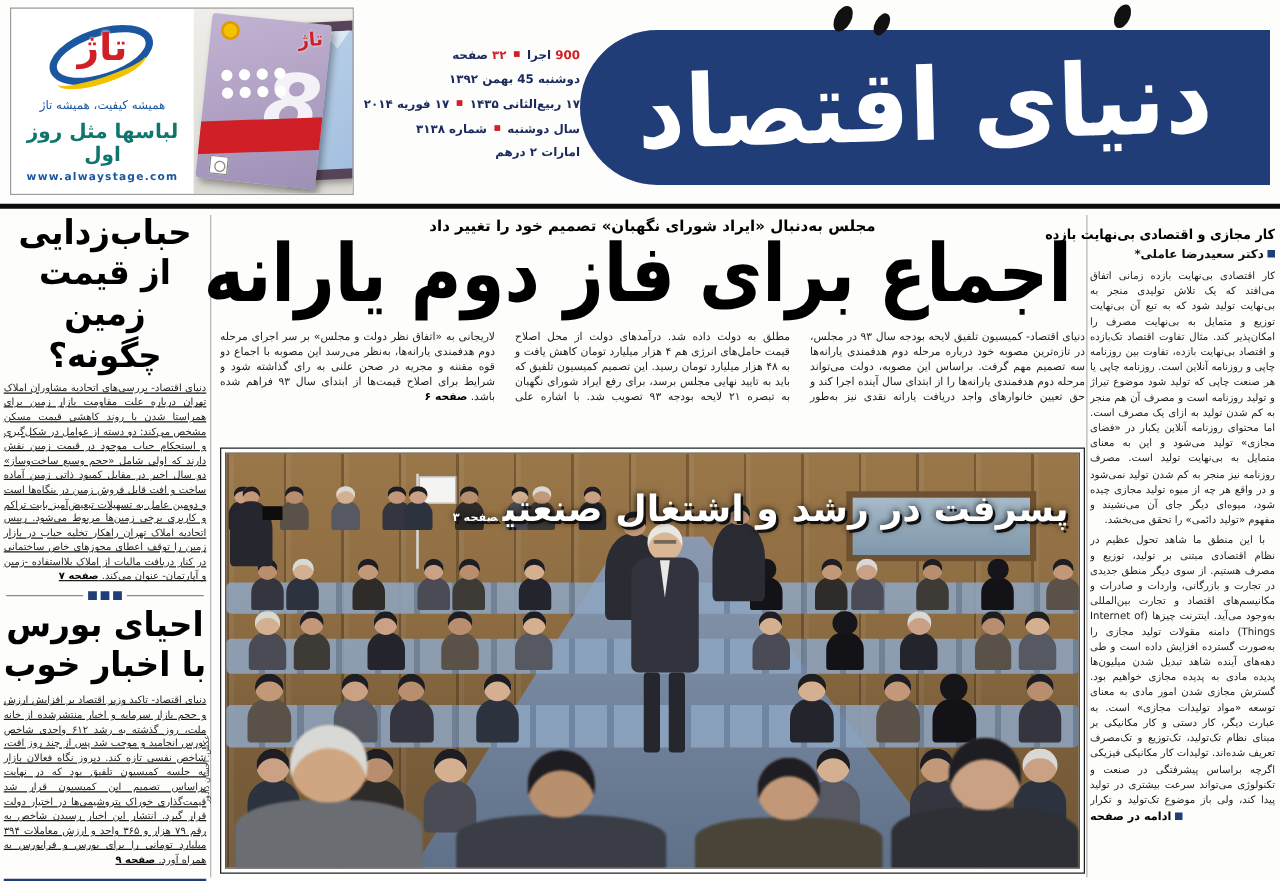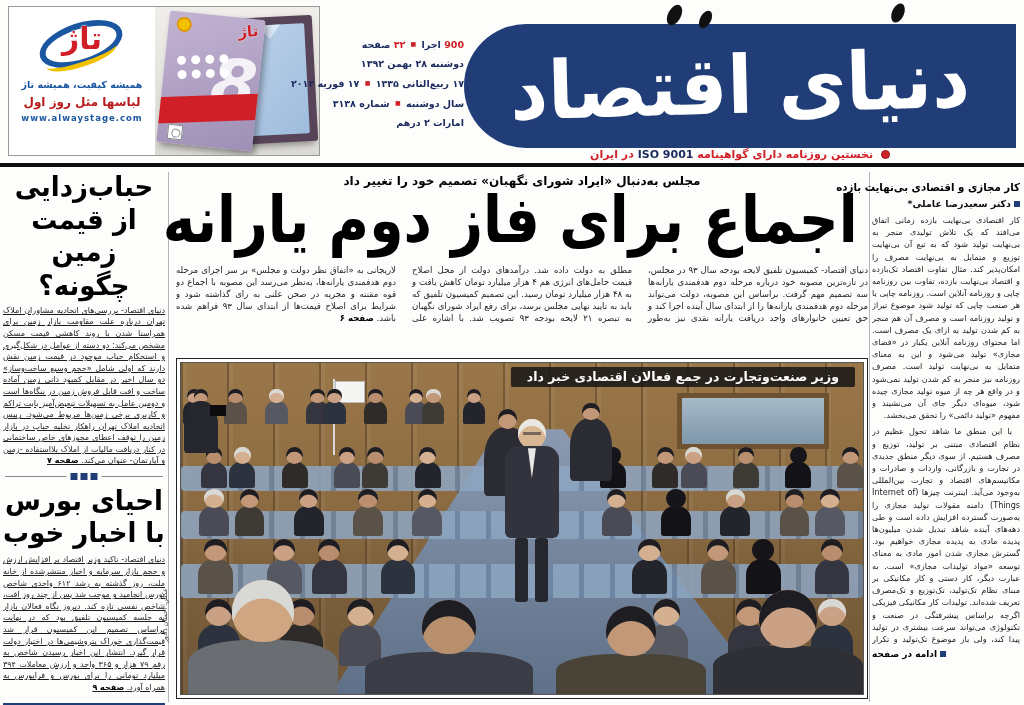--- a/index.html
+++ b/index.html
@@ -4,32 +4,32 @@
 <style>
   * { margin:0; padding:0; box-sizing:border-box; }
   html,body { width:1024px; height:705px; background:#fff; overflow:hidden;
     font-family:"DejaVu Sans", sans-serif; }
   .page { position:relative; width:1024px; height:705px; background:#fdfdfc; direction:rtl; }
 
   
   .top-rule { position:absolute; left:0; top:163px; width:1024px; height:4px; background:#0d0d0d; }
 
   
-  .ad { position:absolute; left:8px; top:6px; width:312px; height:150px; background:#f4f3f0;
+  .ad { position:absolute; left:8px; top:6px; width:275px; height:150px; background:#f4f3f0;
         border:1px solid #9a9a9a; direction:ltr; overflow:hidden; }
   .ad-left { position:absolute; left:0; top:0; width:146px; height:100%; background:#fff; text-align:center; }
   .taj-logo { position:relative; width:96px; height:58px; margin:8px auto 2px; }
   .taj-swoosh { position:absolute; left:4px; top:8px; width:86px; height:42px; border:6px solid #1a57a0;
         border-radius:50%; transform:rotate(-18deg); }
   .taj-gold { position:absolute; left:10px; top:30px; width:74px; height:22px; border-bottom:5px solid #f2c200;
         border-radius:50%; transform:rotate(-18deg); }
   .taj-word { position:absolute; left:0; top:6px; width:96px; text-align:center; font-size:30px; font-weight:bold;
         color:#d01f26; text-shadow:0 0 2px #fff,0 0 2px #fff; }
-  .ad-sl1 { font-size:9.5px; font-weight:bold; color:#1a57a0; margin-top:6px; direction:rtl; }
-  .ad-sl2 { font-size:12px; font-weight:bold; color:#b91c1c; margin-top:5px; direction:rtl; }
+  .ad-sl1 { font-size:9.5px; font-weight:normal; color:#1a57a0; margin-top:6px; direction:rtl; }
+  .ad-sl2 { font-size:16px; font-weight:bold; color:#0f766e; margin-top:5px; direction:rtl; }
   .ad-url { font-size:8.5px; font-weight:bold; color:#1a57a0; letter-spacing:1px; margin-top:4px; }
   .ad-photo { position:absolute; left:146px; top:0; width:166px; height:100%;
         background:linear-gradient(180deg,#efeeea,#dcdad4); overflow:hidden; }
   .shirt-box { position:absolute; right:6px; top:10px; width:86px; height:126px; background:#584459;
         transform:rotate(-3deg); border-radius:3px; box-shadow:-3px 3px 6px rgba(0,0,0,.35); }
   .shirt { position:absolute; left:8px; top:8px; width:70px; height:110px; background:linear-gradient(135deg,#bcd2ea,#9fbcdd); border-radius:2px; }
   .collar { position:absolute; left:24px; top:0; width:0; height:0; border-left:11px solid transparent;
         border-right:11px solid transparent; border-top:14px solid #dbe8f5; }
   .det-box { position:absolute; left:8px; top:8px; width:96px; height:132px; background:linear-gradient(160deg,#c3b3d2,#9e8fb6);
         transform:rotate(6deg); border-radius:3px; box-shadow:3px 4px 6px rgba(0,0,0,.35); overflow:hidden; }
@@ -177,37 +177,31 @@
         <i class="det-dot" style="left:42px;top:54px"></i>
           <i class="det-dot" style="left:56px;top:52px"></i>
         <div class="det-band"></div>
         <i class="det-wash"></i>
       </div>
     </div>
   </div>
 
   <div class="info-col">
       <div class="info-line"><span class="red">900</span><span> اجرا </span><span class="sq">■</span><span> </span><span class="red">۳۲</span><span> صفحه</span></div>
-      <div class="info-line"><span>دوشنبه ۲۸ بهمن ۱۳۹۲</span></div>
+      <div class="info-line"><span>دوشنبه 45 بهمن ۱۳۹۲</span></div>
       <div class="info-line"><span>۱۷ ربیع‌الثانی ۱۴۳۵ </span><span class="sq">■</span><span> ۱۷ فوریه ۲۰۱۴</span></div>
       <div class="info-line"><span>سال دوشنبه </span><span class="sq">■</span><span> شماره ۳۱۳۸</span></div>
       <div class="info-line"><span>امارات ۲ درهم</span></div>
     </div>
 
   <div class="banner"></div>
   <i class="cal-dot cal-d1"></i>
   <i class="cal-dot cal-d2"></i>
   <i class="cal-dot cal-d3"></i>
   <div class="logo-cal">دنیای اقتصاد</div>
-  <div class="iso-line">
-    <i class="medal-icon"></i>
-    <span>نخستین روزنامه دارای گواهینامه</span>
-    <span class="code">ISO 9001</span>
-    <span>در ایران</span>
-  </div>
   <div class="top-rule"></div>
 
   <div class="vdiv" style="left:168px"></div>
   <div class="vdiv" style="left:869px"></div>
 
   <div class="left-col">
     <div class="story-h">حباب‌زدایی از قیمت زمین چگونه؟</div>
     <div class="story-b"><span>دنیای اقتصاد- بررسی‌های اتحادیه مشاوران املاک تهران درباره علت مقاومت بازار زمین برای همراستا شدن با روند کاهشی قیمت مسکن مشخص می‌کند: دو دسته از عوامل در شکل‌گیری و استحکام حباب موجود در قیمت زمین نقش دارند که اولی شامل «حجم وسیع ساخت‌وساز» دو سال اخیر در مقابل کمبود ذاتی زمین آماده ساخت و افت قابل فروش زمین در بنگاه‌ها است و دومین عامل به تسهیلات تبعیض‌آمیز بابت تراکم و کاربری برخی زمین‌ها مربوط می‌شود. رییس اتحادیه املاک تهران راهکار تخلیه حباب در بازار زمین را توقف اعطای مجوزهای خاص ساختمانی در کنار دریافت مالیات از املاک بلااستفاده -زمین و آپارتمان- عنوان می‌کند. </span><span class="pref">صفحه ۷</span></div>
     <div class="sep3">
         <span class="sqs">
@@ -452,21 +446,21 @@
           </div>
           <div class="fg" style="left: 55%; width: 150px; height: 92px;">
             <div class="p-head" style="width:50px;height:50px;background:#c29878;box-shadow:inset 0 15px 0 0 #1d1d22"></div>
             <div class="p-body" style="width:150px;height:42px;background:#4a4438;border-radius:40% 40% 0 0"></div>
           </div>
           <div class="fg" style="left: 78%; width: 150px; height: 108px;">
             <div class="p-head" style="width:58px;height:58px;background:#caa184;box-shadow:inset 0 17.4px 0 0 #1d1d22"></div>
             <div class="p-body" style="width:150px;height:50px;background:#2e3036;border-radius:40% 40% 0 0"></div>
           </div>
         </div>
-      <div class="photo-kicker">وزیر صنعت‌وتجارت در جمع فعالان اقتصادی خبر داد</div>
+      <div class="photo-head"><span>پسرفت در رشد و اشتغال صنعتی</span><span class="pp">صفحه ۳</span></div>
     </div>
   </div>
   <div class="credit">عکس: احسان دادور</div>
 
   <div class="right-col">
     <div class="ed-title">کار مجازی و اقتصادی بی‌نهایت بازده</div>
     <div class="ed-byline"><i class="bullet"></i><span>دکتر سعیدرضا عاملی*</span></div>
     <div class="ed-body">
       <p>کار اقتصادی بی‌نهایت بازده زمانی اتفاق می‌افتد که یک تلاش تولیدی منجر به بی‌نهایت تولید شود که به تبع آن بی‌نهایت توزیع و متمایل به بی‌نهایت مصرف را امکان‌پذیر کند. مثال تفاوت اقتصاد تک‌بازده و اقتصاد بی‌نهایت بازده، تفاوت بین روزنامه چاپی و روزنامه آنلاین است. روزنامه چاپی یا هر صنعت چاپی که تولید شود موضوع تیراژ و تولید روزنامه است و مصرف آن هم منجر به کم شدن تولید به ازای یک مصرف است. اما محتوای روزنامه آنلاین یکبار در «فضای مجازی» تولید می‌شود و این به معنای متمایل به بی‌نهایت تولید است. مصرف روزنامه نیز منجر به کم شدن تولید نمی‌شود و در واقع هر چه از میوه تولید مجازی چیده شود، میوه‌ای دیگر جای آن می‌نشیند و مفهوم «تولید دائمی» را تحقق می‌بخشد.</p>
       <p>با این منطق ما شاهد تحول عظیم در نظام اقتصادی مبتنی بر تولید، توزیع و مصرف هستیم. از سوی دیگر منطق جدیدی در تجارت و بازرگانی، واردات و صادرات و مکانیسم‌های اقتصاد و تجارت بین‌المللی به‌وجود می‌آید. اینترنت چیزها (Internet of Things) دامنه مقولات تولید مجازی را به‌صورت گسترده افزایش داده است و طی دهه‌های آینده شاهد تبدیل شدن میلیون‌ها پدیده مادی به پدیده مجازی خواهیم بود. گسترش مجازی شدن امور مادی به معنای توسعه «مواد تولیدات مجازی» است. به عبارت دیگر، کار دستی و کار مکانیکی بر مبنای نظام تک‌تولید، تک‌توزیع و تک‌مصرف تعریف شده‌اند. تولیدات کار مکانیکی فیزیکی اگرچه براساس پیشرفتگی در صنعت و تکنولوژی می‌تواند سرعت بیشتری در تولید پیدا کند، ولی باز موضوع تک‌تولید و تکرار تولیدات باقی است و در ناحیه مصرف از منطق تولید نسبی و فیزیکی تبعیت می‌کند. اگرچه مجازی ادامه کار مکانیکی و صنعتی است، ولی از ظرفیت «تکرار مجازی» که تابع قانون «تصاعد مجازی» یا به تعبیری توان رساندن متمایل به بی‌نهایت پدیده‌ها است، برخوردار است. در کار مکانیکی مجازی با «تک‌تولید» با منطق «فرافیزیکی بودن»، «جهانی بودن» و «قابل دسترسی بودن همگانی» مواجهیم و نتیجه آن یک تولید به منزله بی‌نهایت مصرف در هر زمان و در هر مکان است. البته بدیهی است که در هر صورت حتی در تولید مجازی، ما با یک «آستانه مصرف» مواجه هستیم و این به‌خاطر محدود بودن مصرف‌کنندگان است. تولید مجازی تابع «قانون فرسایش و اصطکاک» نیست؛ دلیل این امر تبدیل امر فیزیکی به امواج و داده‌ها است. کار مجازی در جهان دوم با خصیصه‌های ذاتی جهان دوم صورت می‌گیرد. جهان دوم را می‌توان با یک تسامح فلسفی به «جهان غیرطبیعی» و «جهان غیرفیزیک» نیز تعریف کرد. بر این اساس، جهان دوم، جهان بدون مرگ، جهان بدون فرسایش و جهان آرام و خطای بدون ریسک است.</p>

